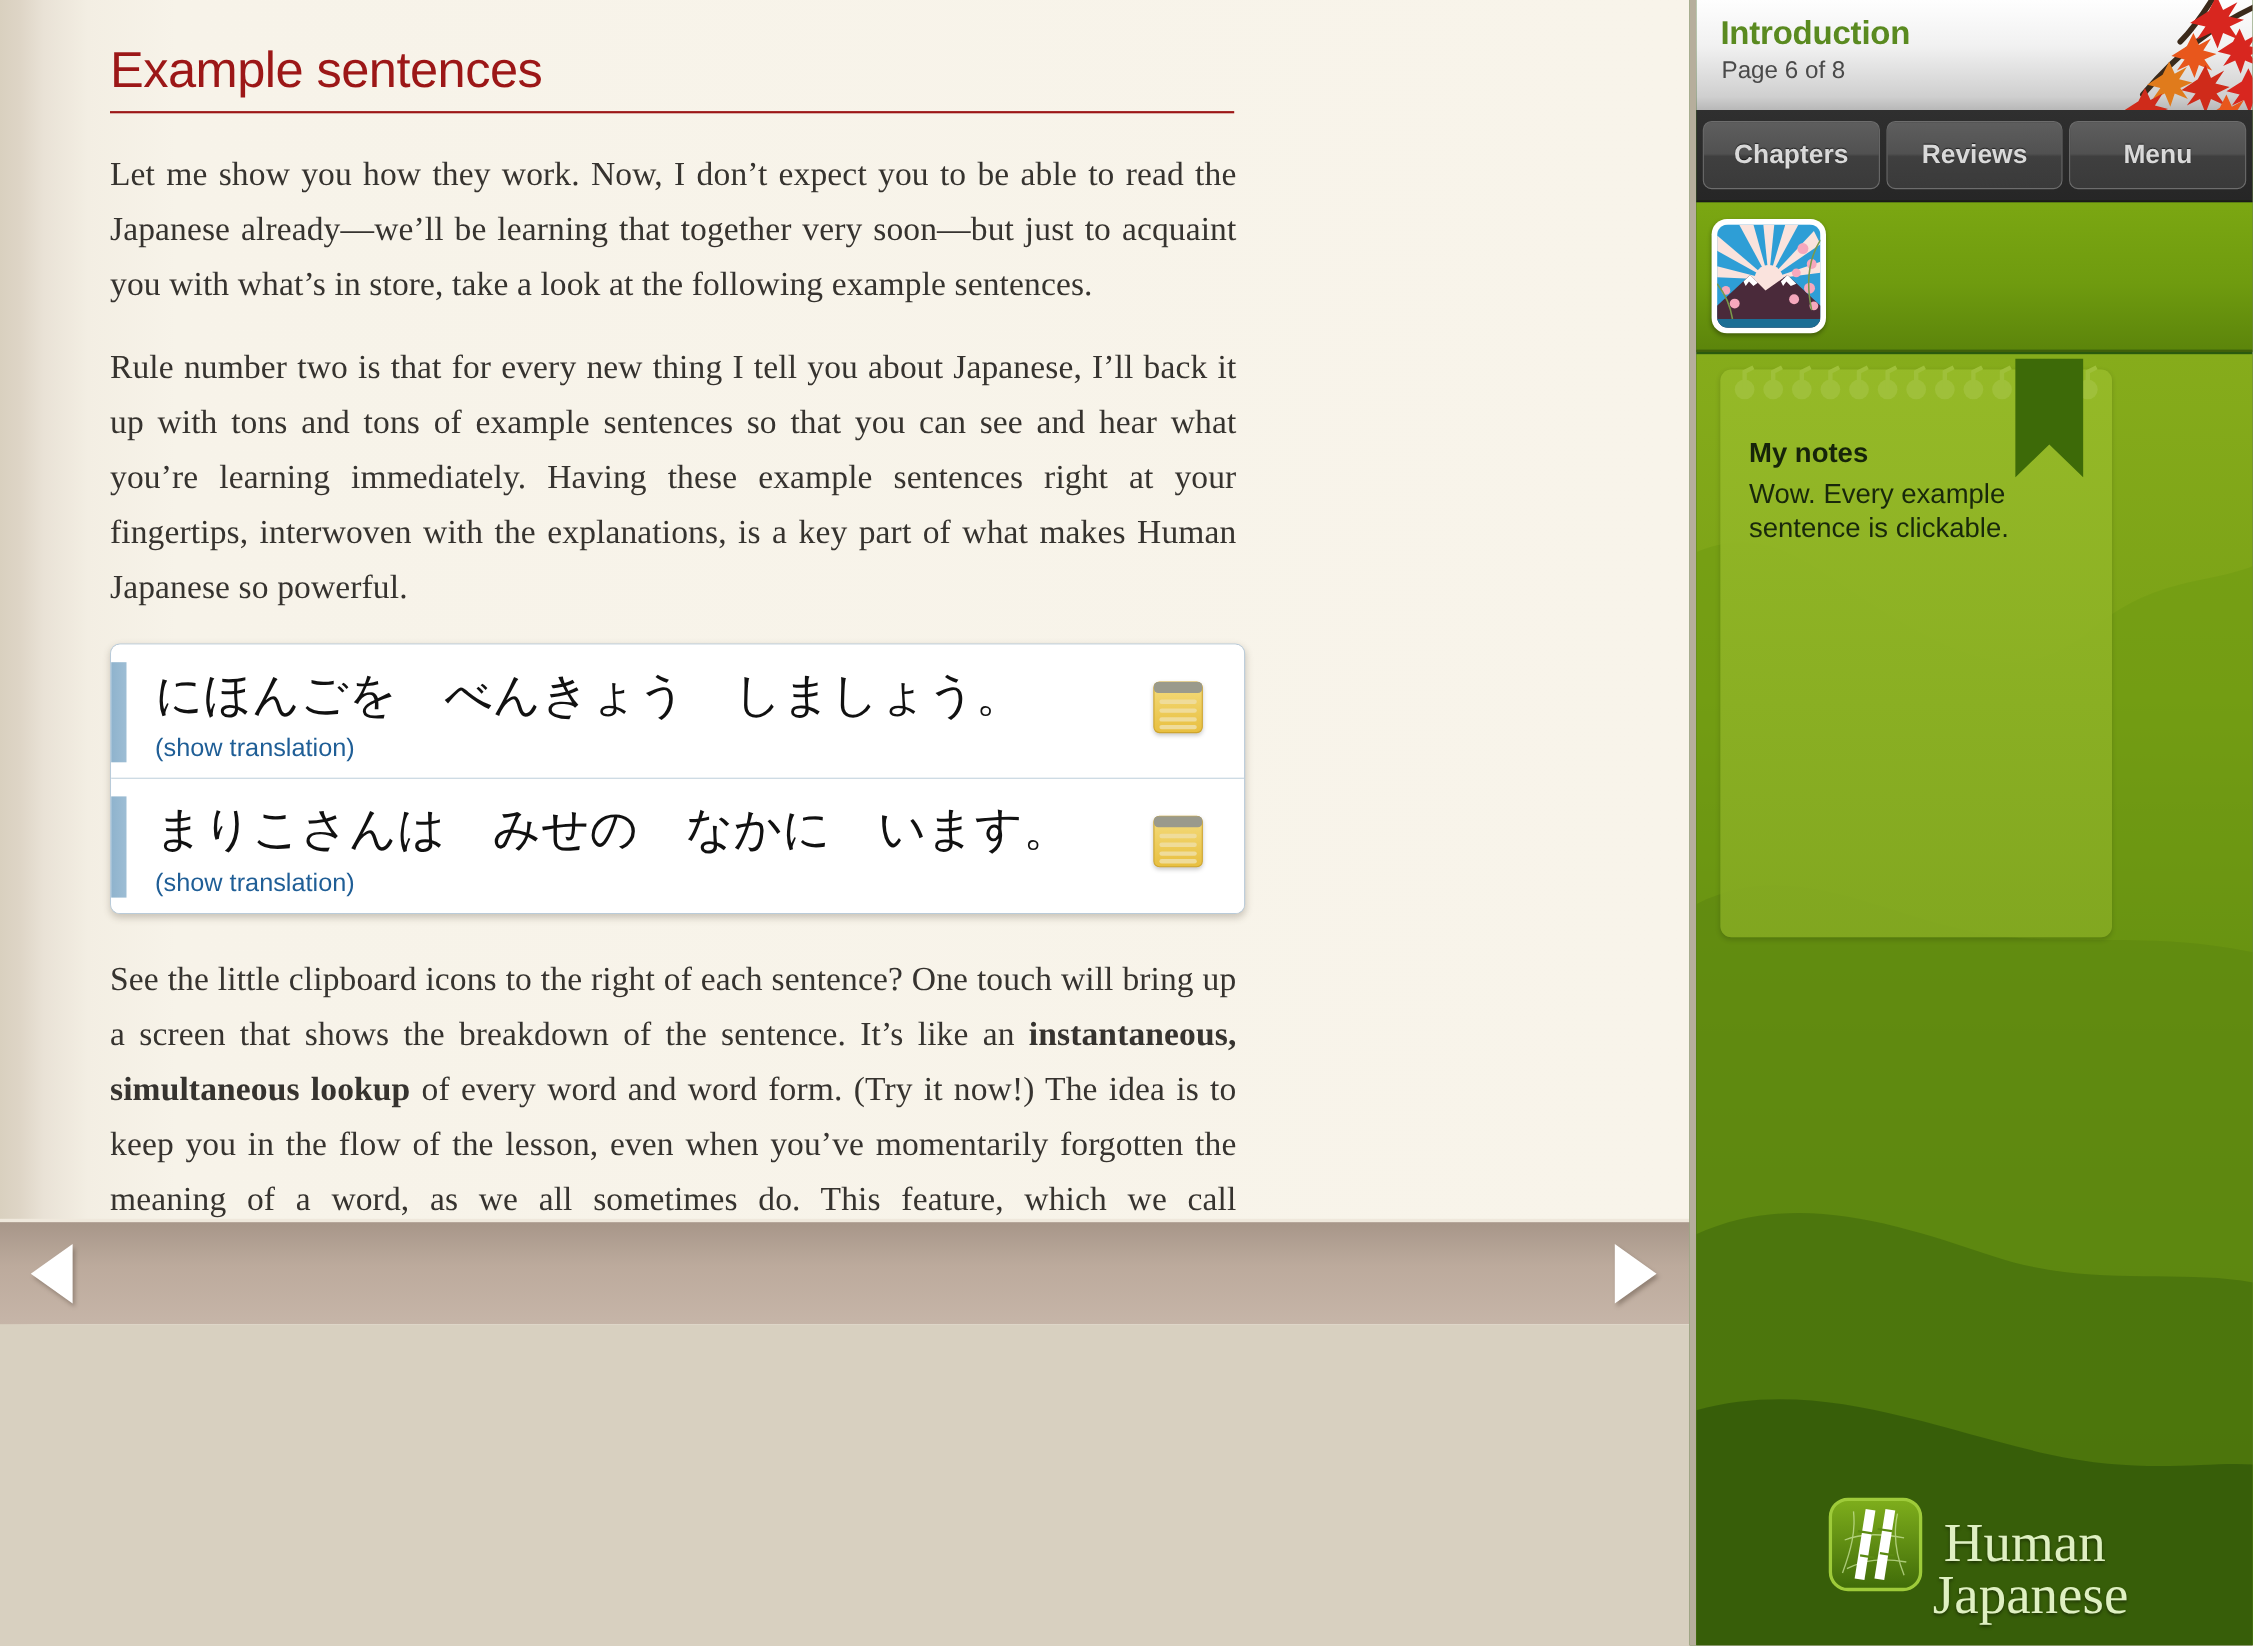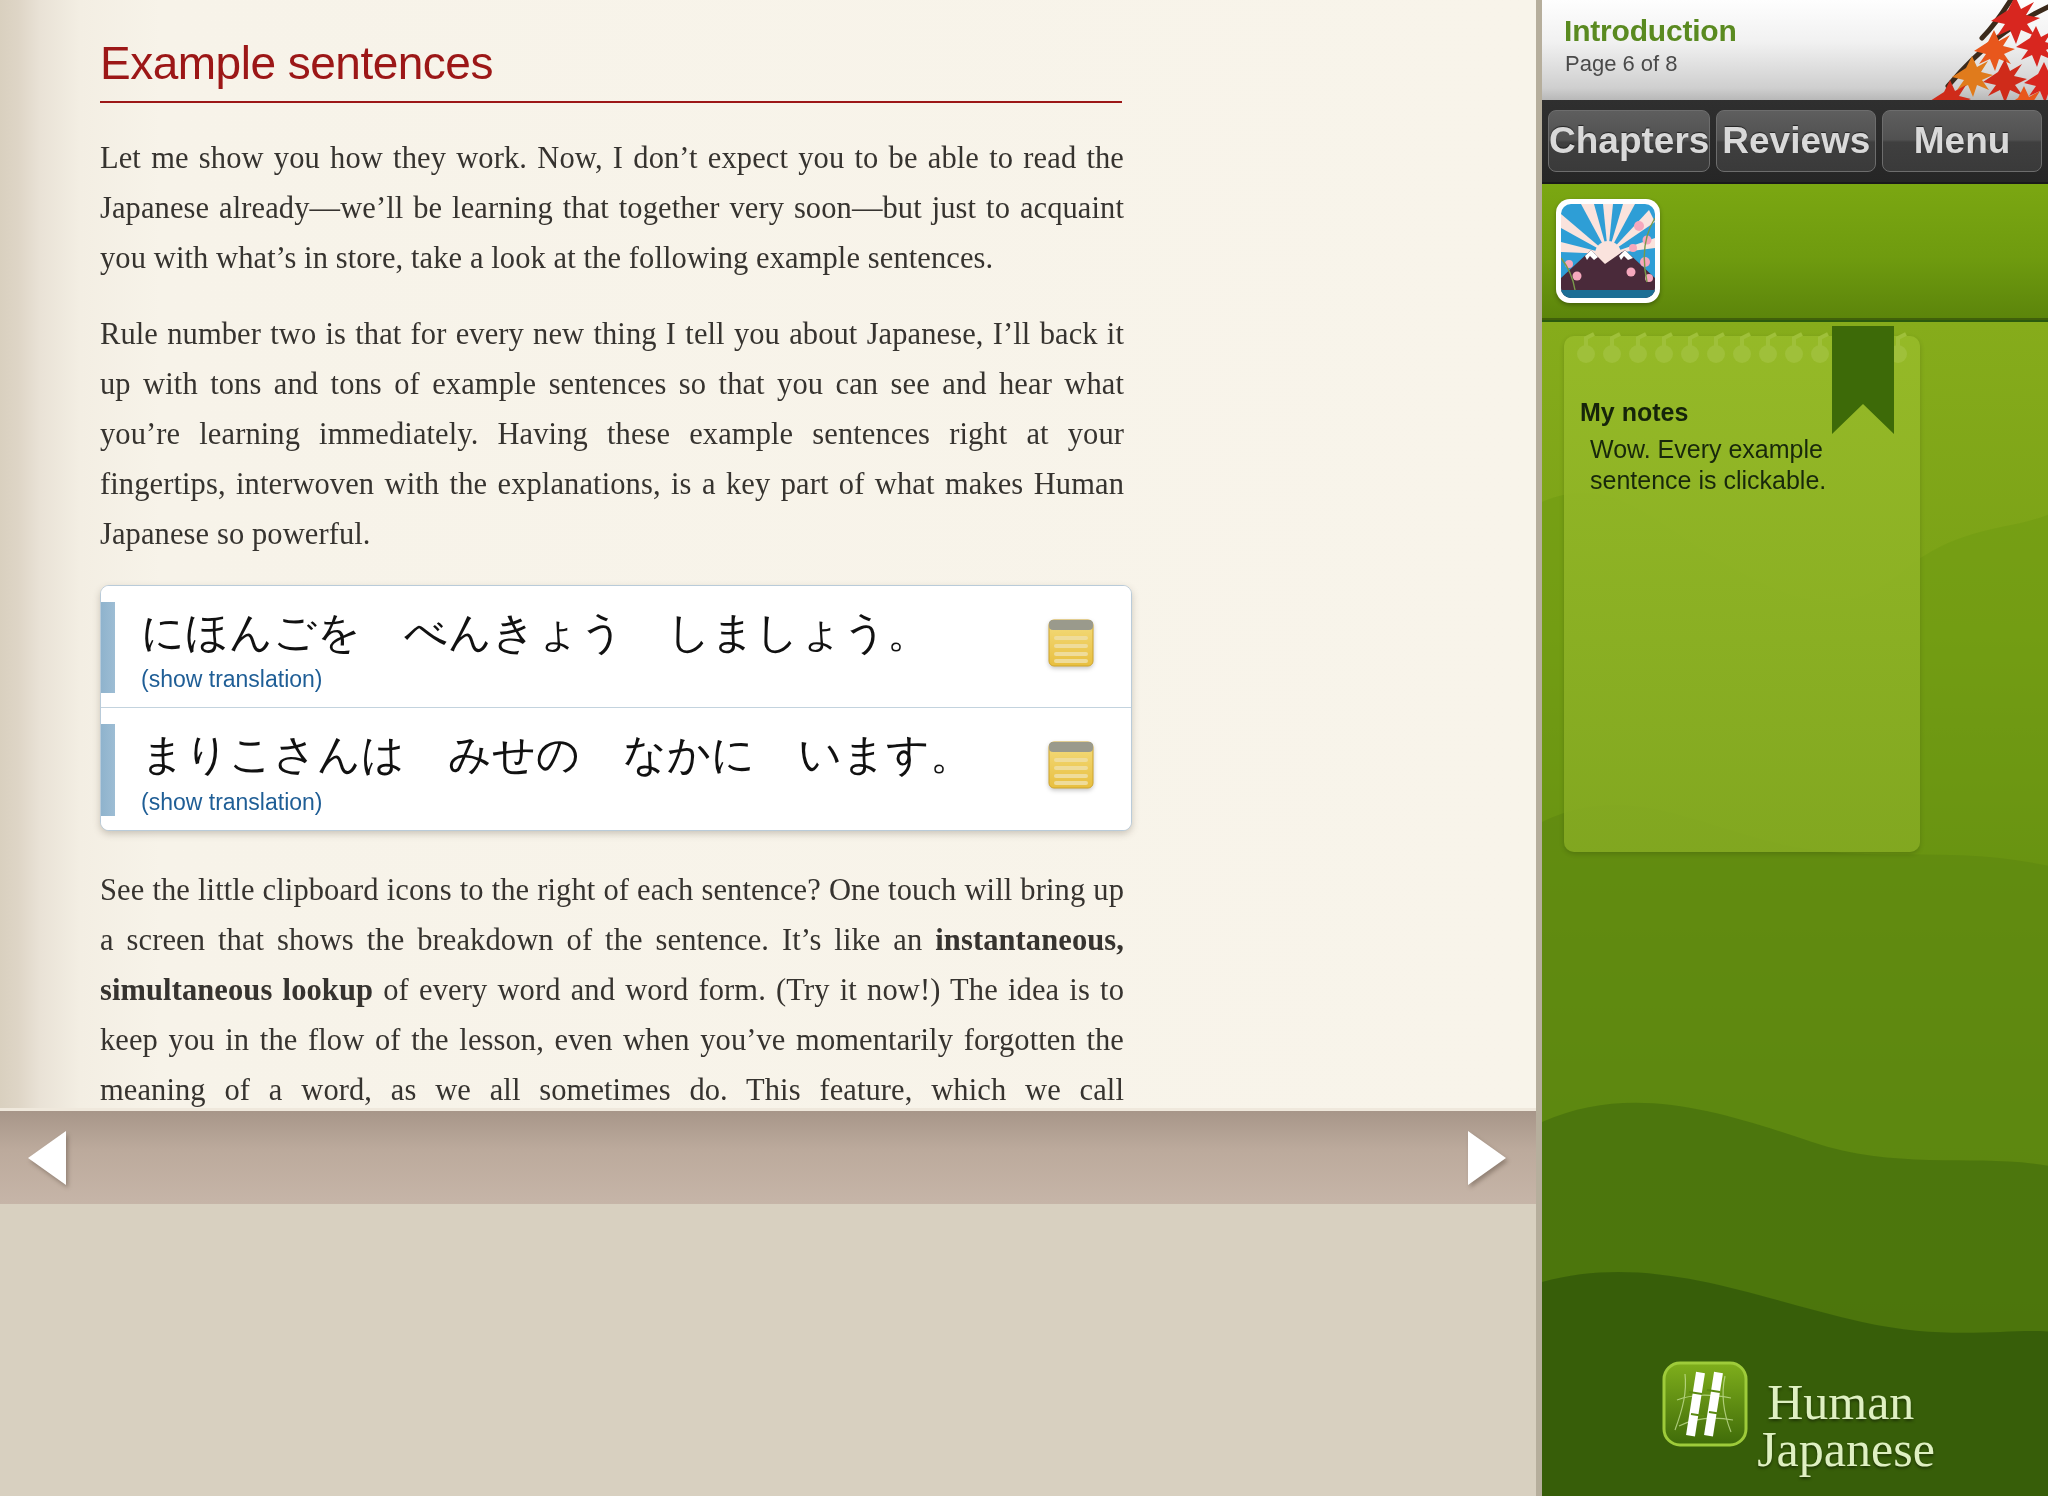--- a/index.html
+++ b/index.html
@@ -171,21 +171,21 @@
     z-index:3;
   }
   .sb-tab {
     flex:1 1 0;
     height:62px;
     display:flex; align-items:center; justify-content:center;
     border-radius:8px;
     background:linear-gradient(to bottom,#5e5e5e 0%,#515151 48%,#3f3f3f 52%,#3a3a3a 100%);
     border:1px solid #6d6d6d;
     color:#d9d9d9;
-    font-size:37px; font-weight:bold;
+    font-size:24px; font-weight:bold;
     text-shadow:0 -1px 1px rgba(0,0,0,0.6);
     cursor:pointer;
   }
 
   
   #sb-profile {
     position:relative;
     height:136px;
     background:linear-gradient(to bottom,#7ba712 0%,#6f9b0f 55%,#5c850b 100%);
     display:flex; align-items:center;
@@ -227,21 +227,21 @@
     position:absolute; left:22px; top:14px;
     width:356px; height:516px;
     background:linear-gradient(to bottom, rgba(150,186,40,0.95), rgba(133,170,34,0.88));
     border-radius:10px;
     box-shadow:0 2px 5px rgba(0,0,0,0.16);
     overflow:visible;
   }
   #notes-spiral { position:absolute; left:0; top:-8px; width:356px; height:36px; }
   #notes-ribbon { position:absolute; right:26px; top:-10px; width:62px; height:108px; }
   #notes-title {
-    position:absolute; left:16px; top:62px;
+    position:absolute; left:26px; top:62px;
     font-size:25px; font-weight:bold; color:#16240a;
   }
   #notes-body {
     position:absolute; left:26px; top:98px; width:296px;
     font-size:25px; line-height:1.22; color:#18280b;
   }
 
   
   #sb-logo {
     position:absolute; left:0; bottom:24px;

